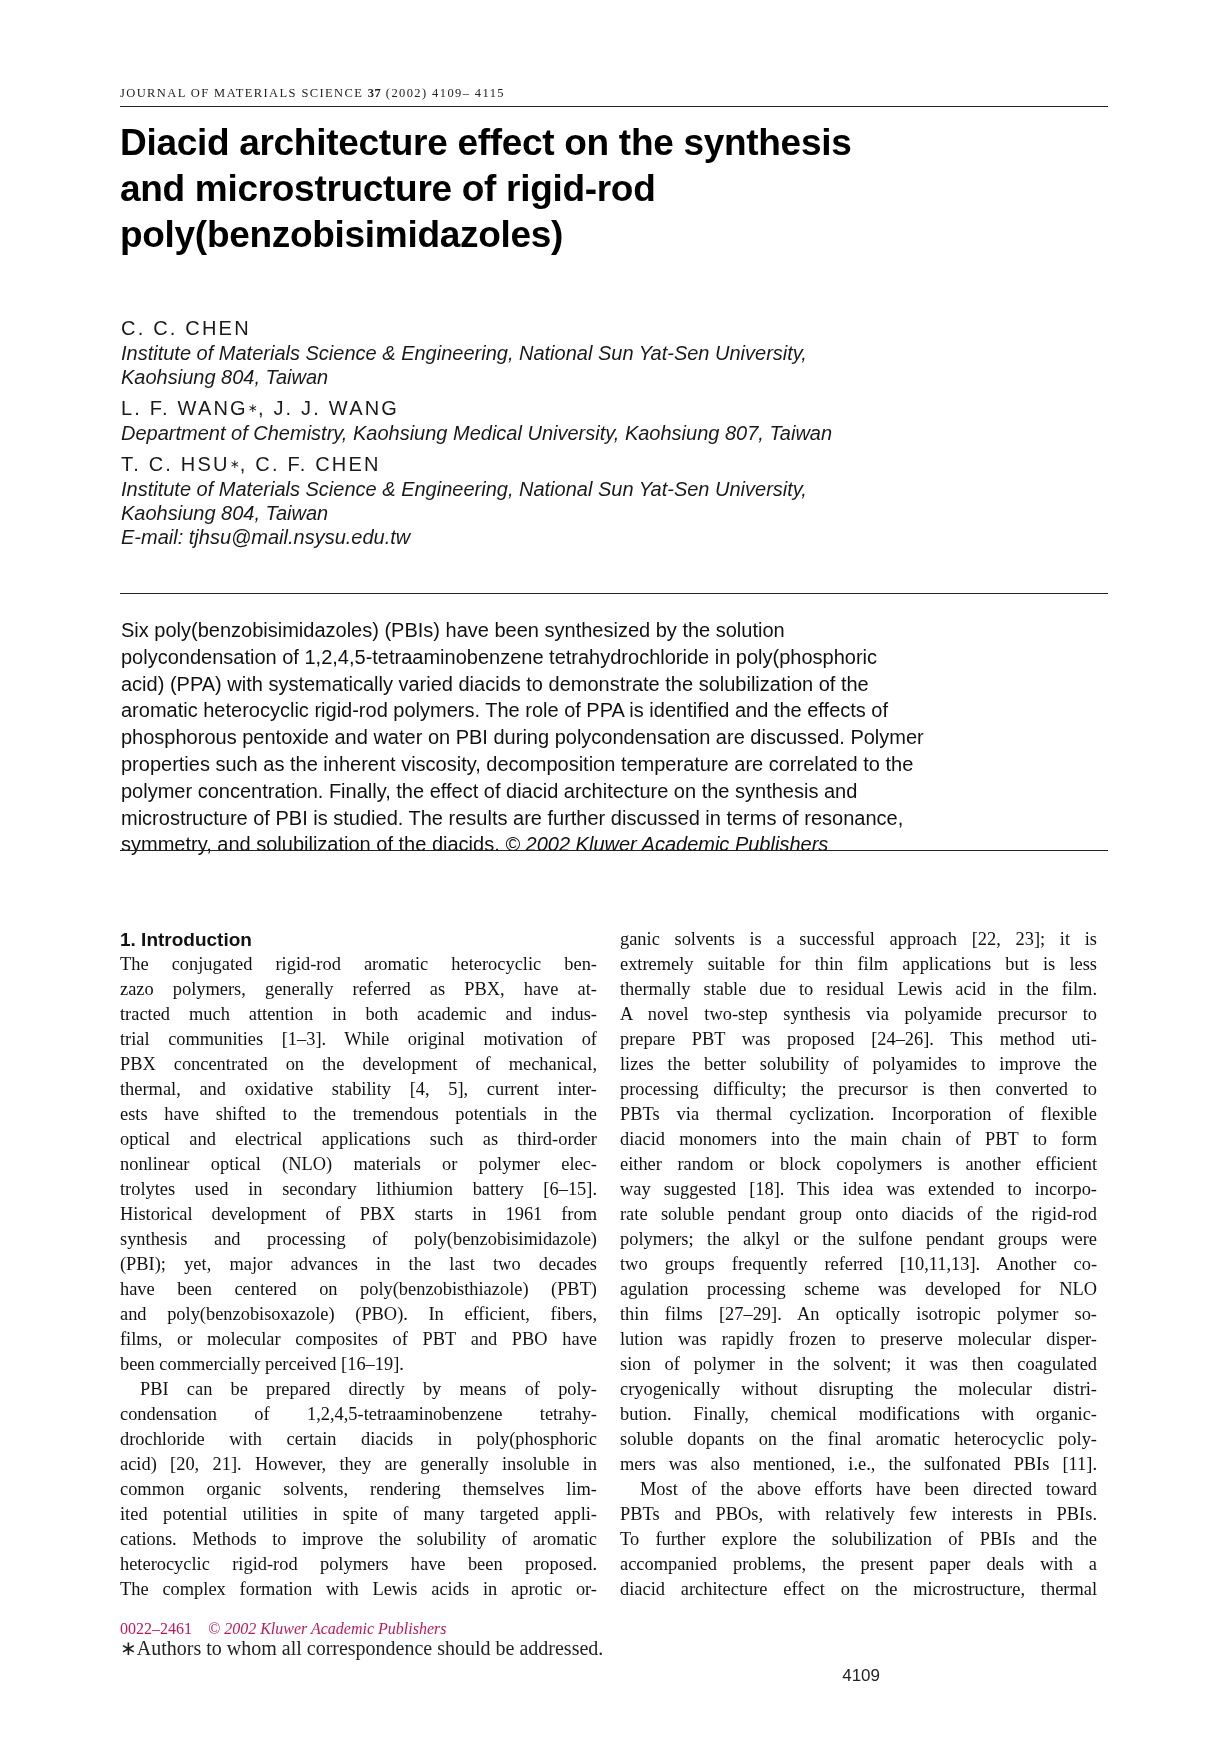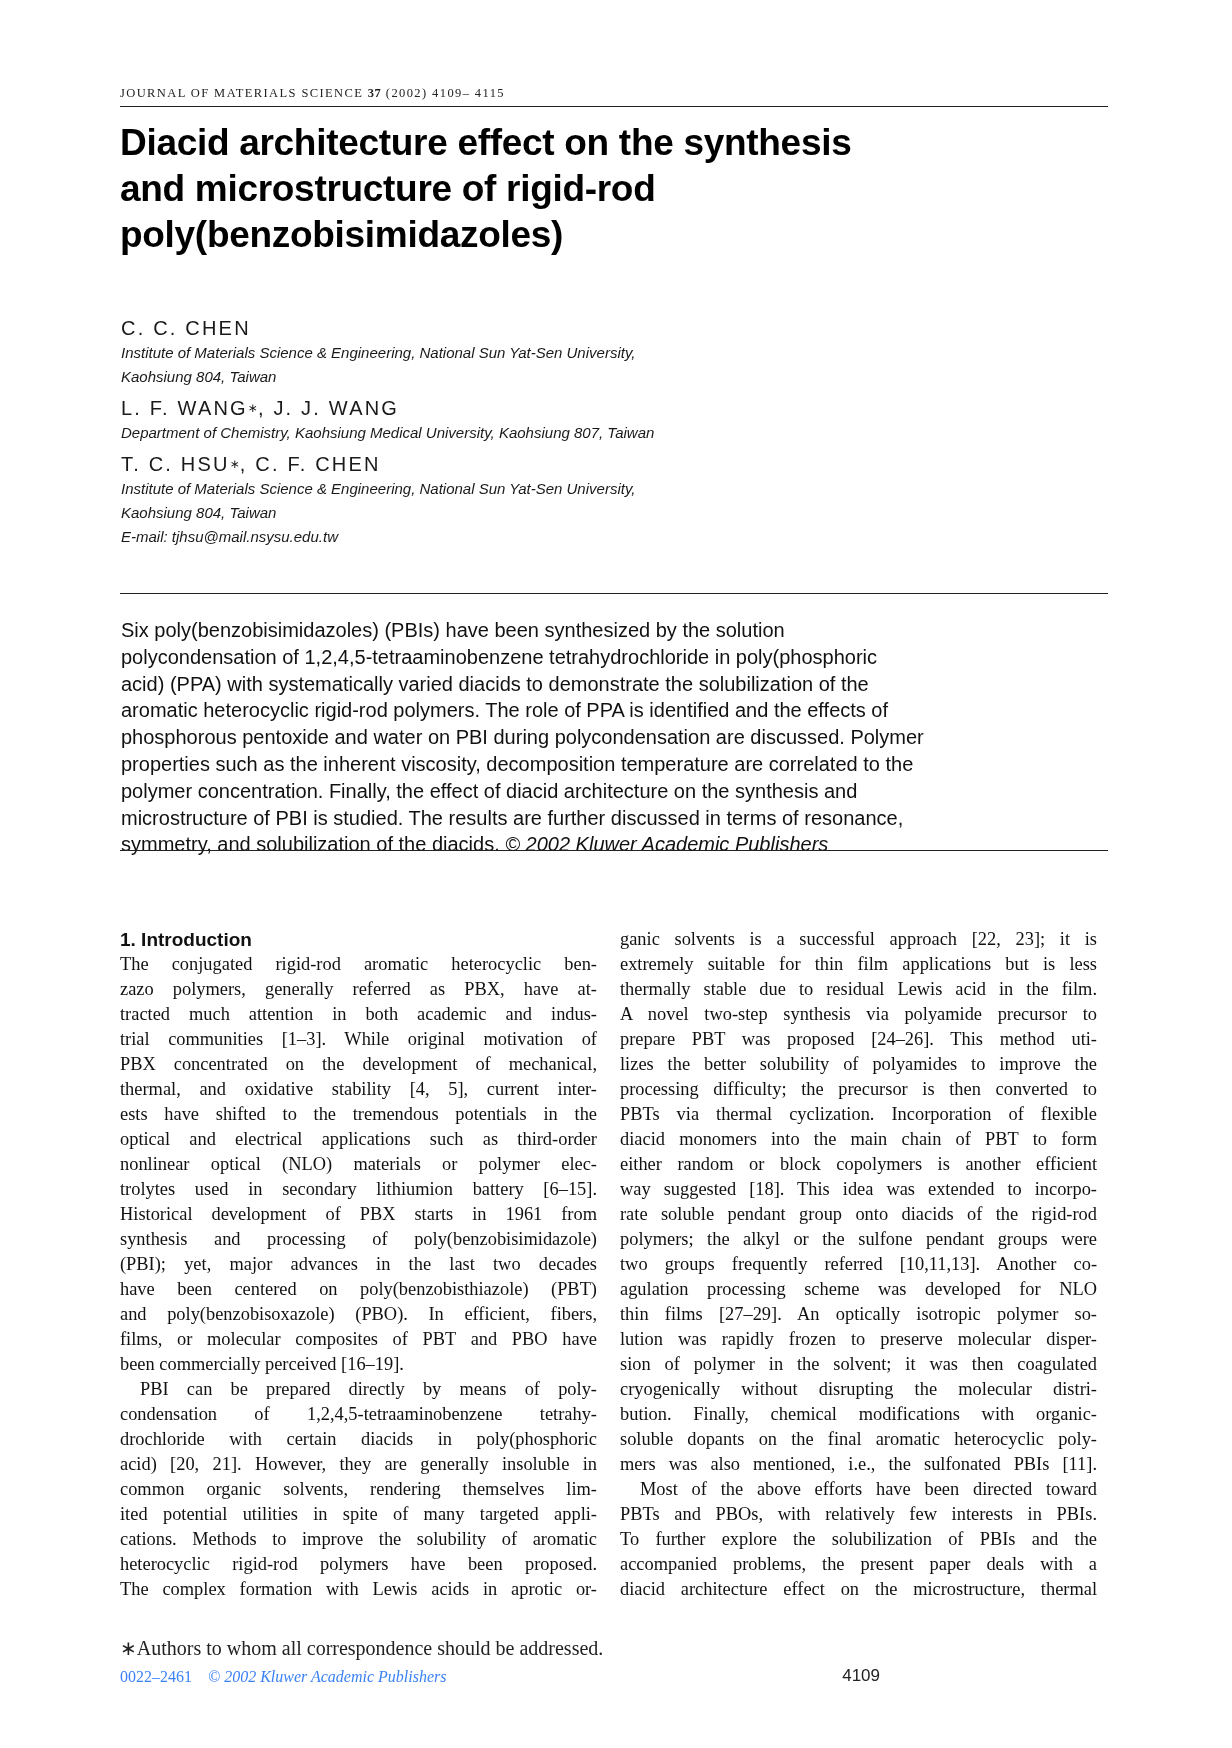--- a/index.html
+++ b/index.html
@@ -16,21 +16,21 @@
 
   .title {
     position: absolute; left: 120px; top: 120px; width: 900px;
     font-family: "Liberation Sans", sans-serif; font-weight: bold;
     font-size: 37px; line-height: 46px; color: #000000; letter-spacing: -0.3px;
   }
 
   .authors { position: absolute; left: 121px; top: 315px; width: 960px;
     font-family: "Liberation Sans", sans-serif; color: #1a1a1a; }
   .author-names { font-size: 20px; letter-spacing: 2.2px; line-height: 26px; }
-  .affil { font-style: italic; font-size: 15px; line-height: 24px; }
+  .affil { font-style: italic; font-size: 20px; line-height: 24px; }
   .author-block { margin-bottom: 6px; }
   .star { font-size: 12px; vertical-align: top; letter-spacing: 0; }
 
   .rule-1 { position: absolute; left: 120px; top: 593px; width: 988px; border-top: 1.3px solid #222; }
   .rule-2 { position: absolute; left: 120px; top: 850px; width: 988px; border-top: 1.3px solid #222; }
 
   .abstract {
     position: absolute; left: 121px; top: 617px; width: 990px;
     font-family: "Liberation Sans", sans-serif; font-size: 20px; line-height: 26.8px; color: #111;
   }
@@ -42,22 +42,22 @@
     text-align: justify; }
   .col-left { left: 120px; }
   .col-right { left: 620px; }
   .col .ln { display: block; text-align: justify; text-align-last: justify; white-space: nowrap; height: 25px; }
   .col .ln.last { text-align-last: left; }
   .section-heading { font-family: "Liberation Sans", sans-serif; font-weight: bold; font-size: 19px; line-height: 25px; display:block; }
   .indent { padding-left: 20px; }
 
   .footnote { position: absolute; left: 120px; top: 1636px;
     font-family: "Liberation Serif", serif; font-size: 20px; color: #222; }
-  .footer-left { position: absolute; left: 120px; top: 1668px;
-    font-family: "Liberation Serif", serif; font-size: 16px; color: #3b82f6; }
+  .footer-left { position: absolute; left: 120px; top: 1620px;
+    font-family: "Liberation Serif", serif; font-size: 16px; color: #be185d; }
   .footer-left .pub { font-style: italic; }
   .footer-page { position: absolute; right: 124px; top: 1666px;
     font-family: "Liberation Sans", sans-serif; font-size: 17px; color: #222; text-align: right; }
 </style>
 </head>
 <body>
 
 <div class="page">
 
   <div class="journal-header">

